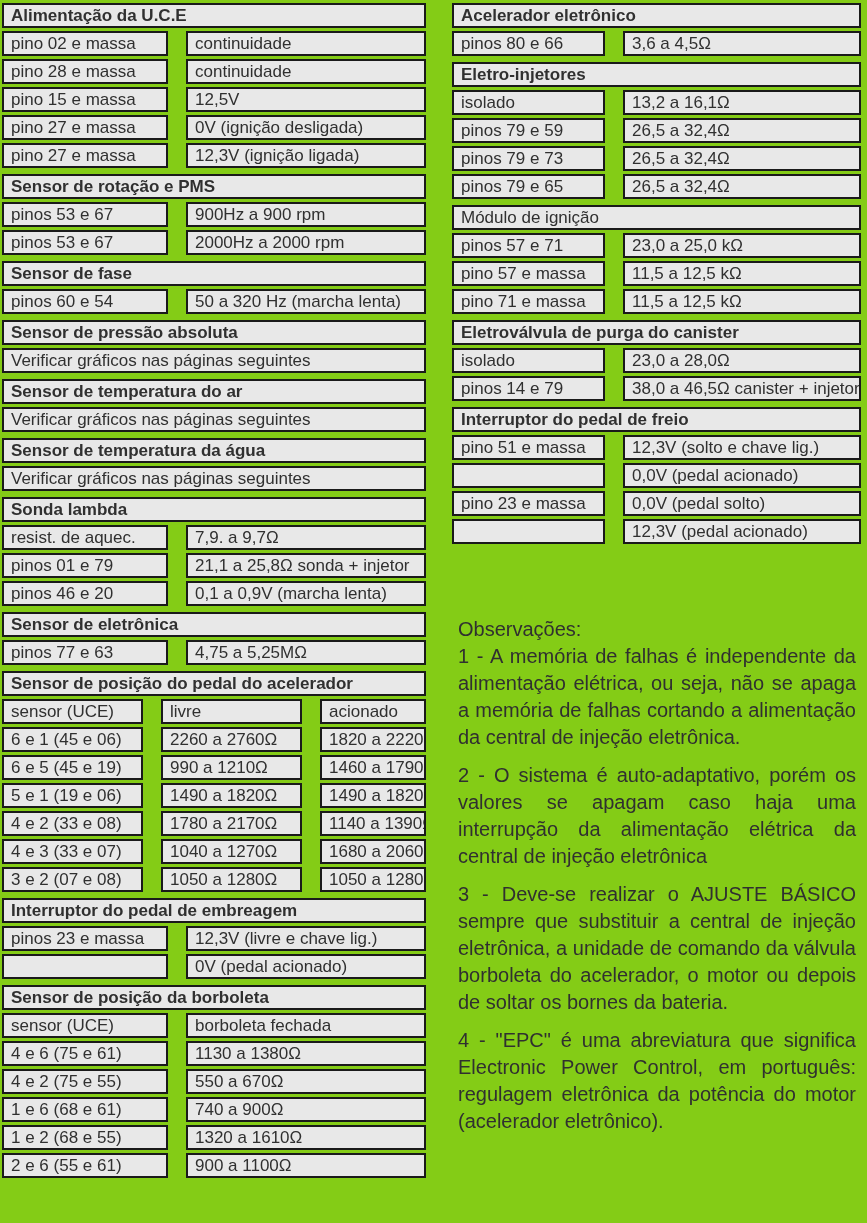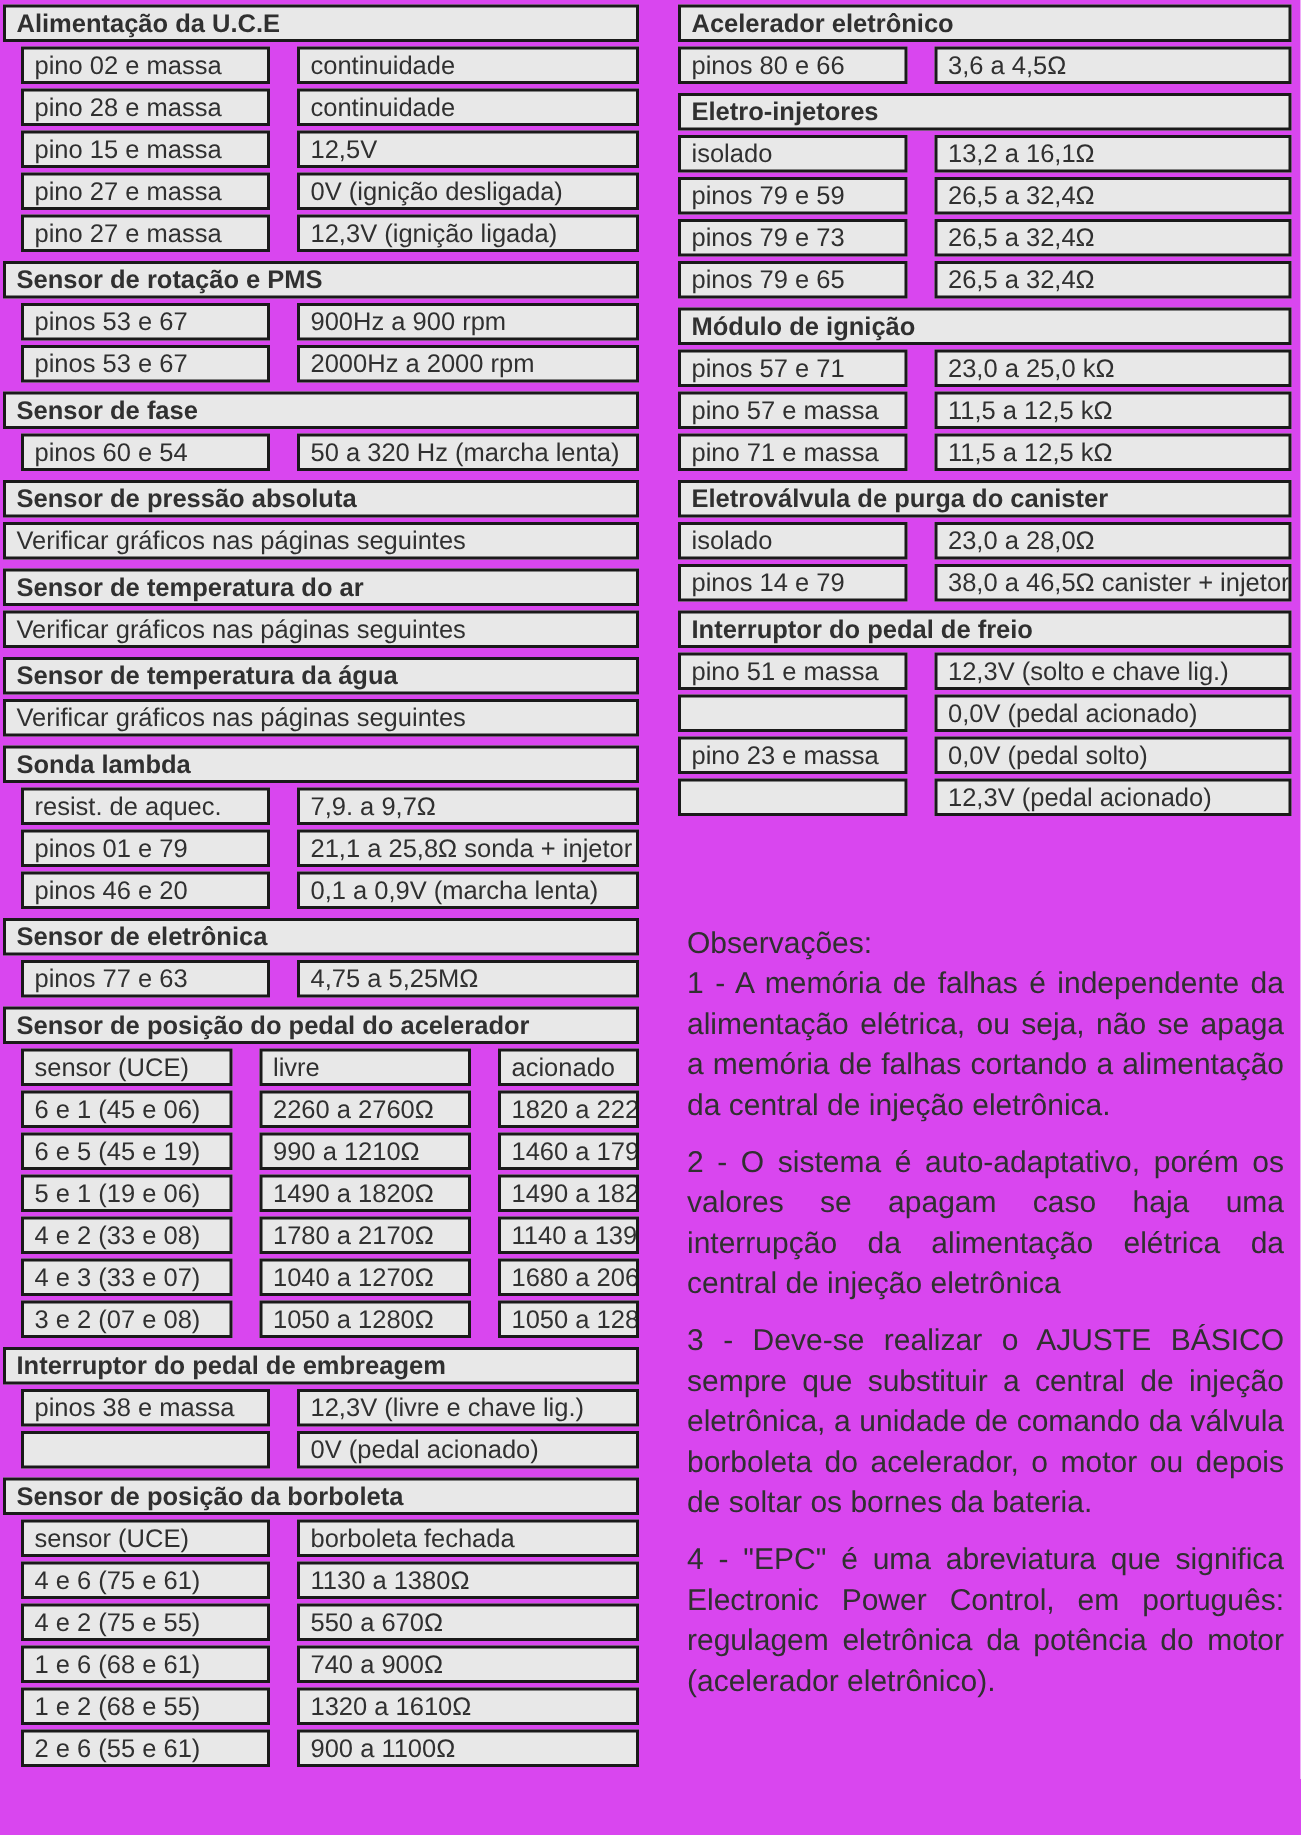--- a/index.html
+++ b/index.html
@@ -1,39 +1,39 @@
 <!DOCTYPE html>
 <html><head>
 <meta charset="utf-8">
 <style>
   html,body { margin:0; padding:0; background:#ffffff; }
   .page {
     position:relative; width:867px; height:1223px; overflow:hidden;
-    background:#d946ef; box-sizing:border-box;
+    background:#84cc16; box-sizing:border-box;
     font-family:"Liberation Sans", sans-serif; color:#303030;
     display:flex; padding:3px 0 0 2px;
   }
   .col-left  { width:424px; flex:0 0 424px; }
   .col-right { width:409px; flex:0 0 409px; margin-left:26px; }
 
   .tbl { margin-bottom:6px; }
   .row { display:flex; margin-bottom:3px; }
   .cell {
     box-sizing:border-box; border:2px solid #1a1a1a; background:#e8e8e8;
     height:25px; line-height:21px; padding:0 7px; font-size:17px;
     white-space:nowrap; overflow:hidden;
   }
   .cell + .cell { margin-left:18px; }
   .cell.grow { flex:1 1 auto; min-width:0; }
-  .col-left  .cell.c0 { width:166px; flex:0 0 166px;margin-left:12px; }
+  .col-left  .cell.c0 { width:166px; flex:0 0 166px; }
   .col-right .cell.c0 { width:153px; flex:0 0 153px; }
   .t3 .cell.c0 { width:141px; flex:0 0 141px; }
   .t3 .cell.c1 { width:141px; flex:0 0 141px; }
   .title-cell { font-weight:bold; }
-  .title-cell.title-plain { font-weight:bold; }
+  .title-cell.title-plain { font-weight:normal; }
 
   .notes {
     margin-top:72px; padding-left:6px; width:398px;
     font-size:20px; line-height:27px; text-align:justify;
   }
   .notes-title { margin:0; }
   .note { margin:0 0 11px 0; }
 </style>
 </head>
 <body>
@@ -175,21 +175,21 @@
           <div class="cell c0">3 e 2 (07 e 08)</div>
           <div class="cell c1">1050 a 1280Ω</div>
           <div class="cell grow">1050 a 1280Ω</div>
         </div>
       </div>
       <div class="tbl">
         <div class="row">
           <div class="cell grow title-cell">Interruptor do pedal de embreagem</div>
         </div>
         <div class="row">
-          <div class="cell c0">pinos 38 e massa</div>
+          <div class="cell c0">pinos 23 e massa</div>
           <div class="cell grow">12,3V (livre e chave lig.)</div>
         </div>
         <div class="row">
           <div class="cell c0"></div>
           <div class="cell grow">0V (pedal acionado)</div>
         </div>
       </div>
       <div class="tbl">
         <div class="row">
           <div class="cell grow title-cell">Sensor de posição da borboleta</div>

